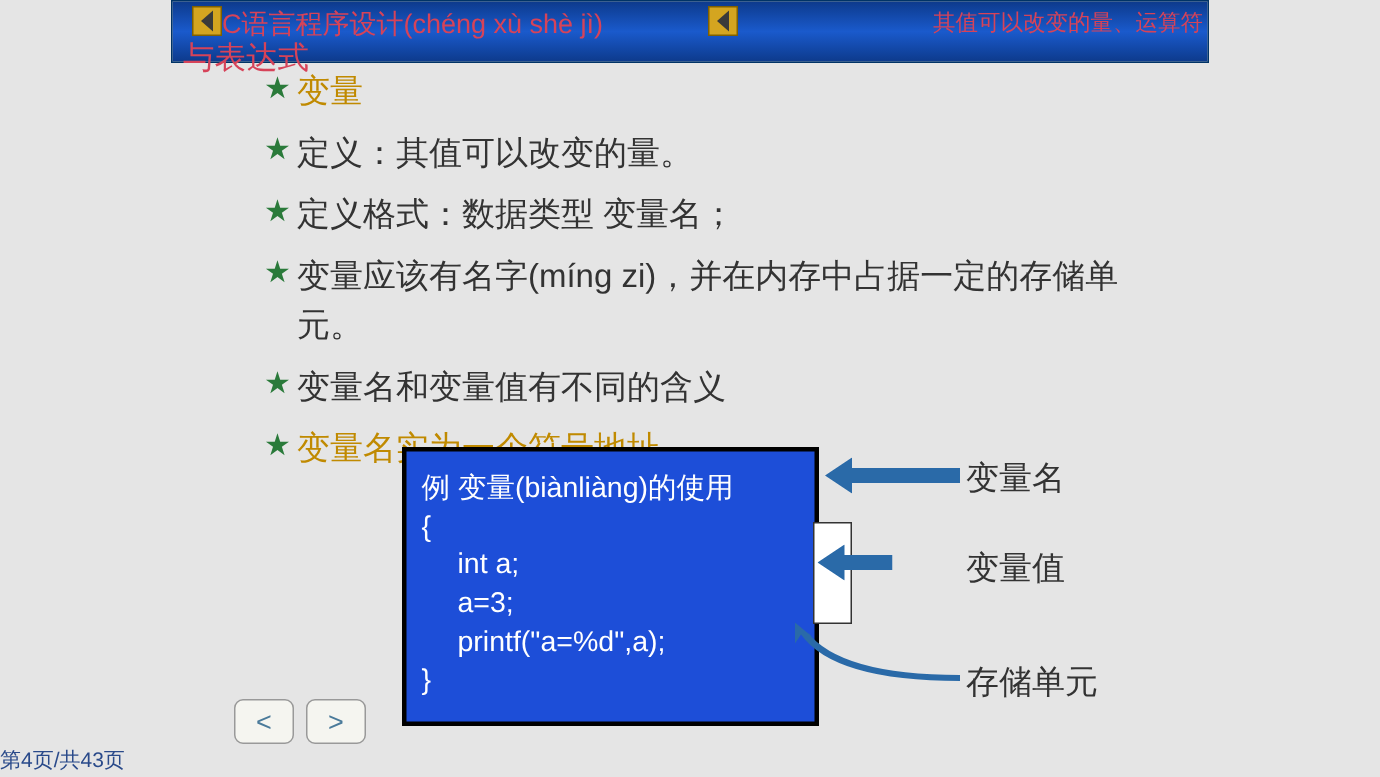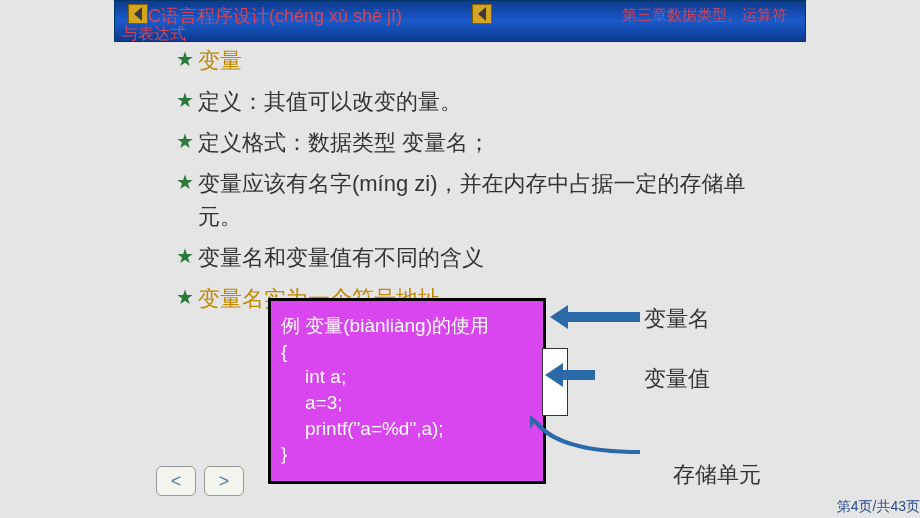--- a/index.html
+++ b/index.html
@@ -65,21 +65,21 @@
       left: 148px;
       top: 4px;
       color: #d64359;
       font-size: 18px;
     }
     .header-title-left-line2 {
       position: absolute;
       left: 122px;
       top: 24px;
       color: #d64359;
-      font-size: 16px;
+      font-size: 21px;
     }
     .header-title-right {
       position: absolute;
       left: 622px;
       top: 6px;
       color: #d64359;
       font-size: 15px;
     }
     .content {
       position: absolute;
@@ -106,21 +106,21 @@
     }
     .title-text {
       color: #c08a00;
     }
     .code-box {
       position: absolute;
       left: 268px;
       top: 298px;
       width: 278px;
       height: 186px;
-      background: #d946ef;
+      background: #1d4ed8;
       border: 3px solid #000;
       padding: 12px 10px;
       color: #fff;
       font-size: 19px;
       line-height: 1.35;
     }
     .code-indent {
       padding-left: 24px;
     }
     .white-box {
@@ -149,21 +149,21 @@
       left: 530px;
       top: 415px;
     }
     .label-text {
       position: absolute;
       font-size: 22px;
       color: #333;
     }
     .label1 { left: 644px; top: 304px; }
     .label2 { left: 644px; top: 364px; font-family: Liberation Mono, monospace; }
-    .label3 { left: 644px; top: 460px; margin-left: 29px; }
+    .label3 { left: 644px; top: 440px; }
     .nav-buttons {
       position: absolute;
       left: 156px;
       top: 466px;
       display: flex;
       gap: 8px;
     }
     .nav-btn {
       width: 40px;
       height: 30px;
@@ -175,34 +175,34 @@
       cursor: pointer;
       display: flex;
       align-items: center;
       justify-content: center;
     }
     .footer {
       position: absolute;
       left: 0;
       bottom: 2px;
       width: 920px;
-      text-align: right;
+      text-align: left;
       font-size: 14px;
       color: #2a4a8a;
     }
   </style>
 </head>
 <body>
 
 <div class="header-bar"></div>
 <div class="nav-icon-left"></div>
 <div class="nav-icon-mid"></div>
 <div class="header-title-left">C语言程序设计(chéng xù shè jì)</div>
 <div class="header-title-left-line2">与表达式</div>
-<div class="header-title-right">第三章数据类型、运算符</div>
+<div class="header-title-right">其值可以改变的量、运算符</div>
 
 <div class="content">
   <div class="bullet-line">
     <span class="star">★</span>
     <span class="bullet-text title-text">变量</span>
   </div>
   <div class="bullet-line">
     <span class="star">★</span>
     <span class="bullet-text">定义：其值可以改变的量。</span>
   </div>

